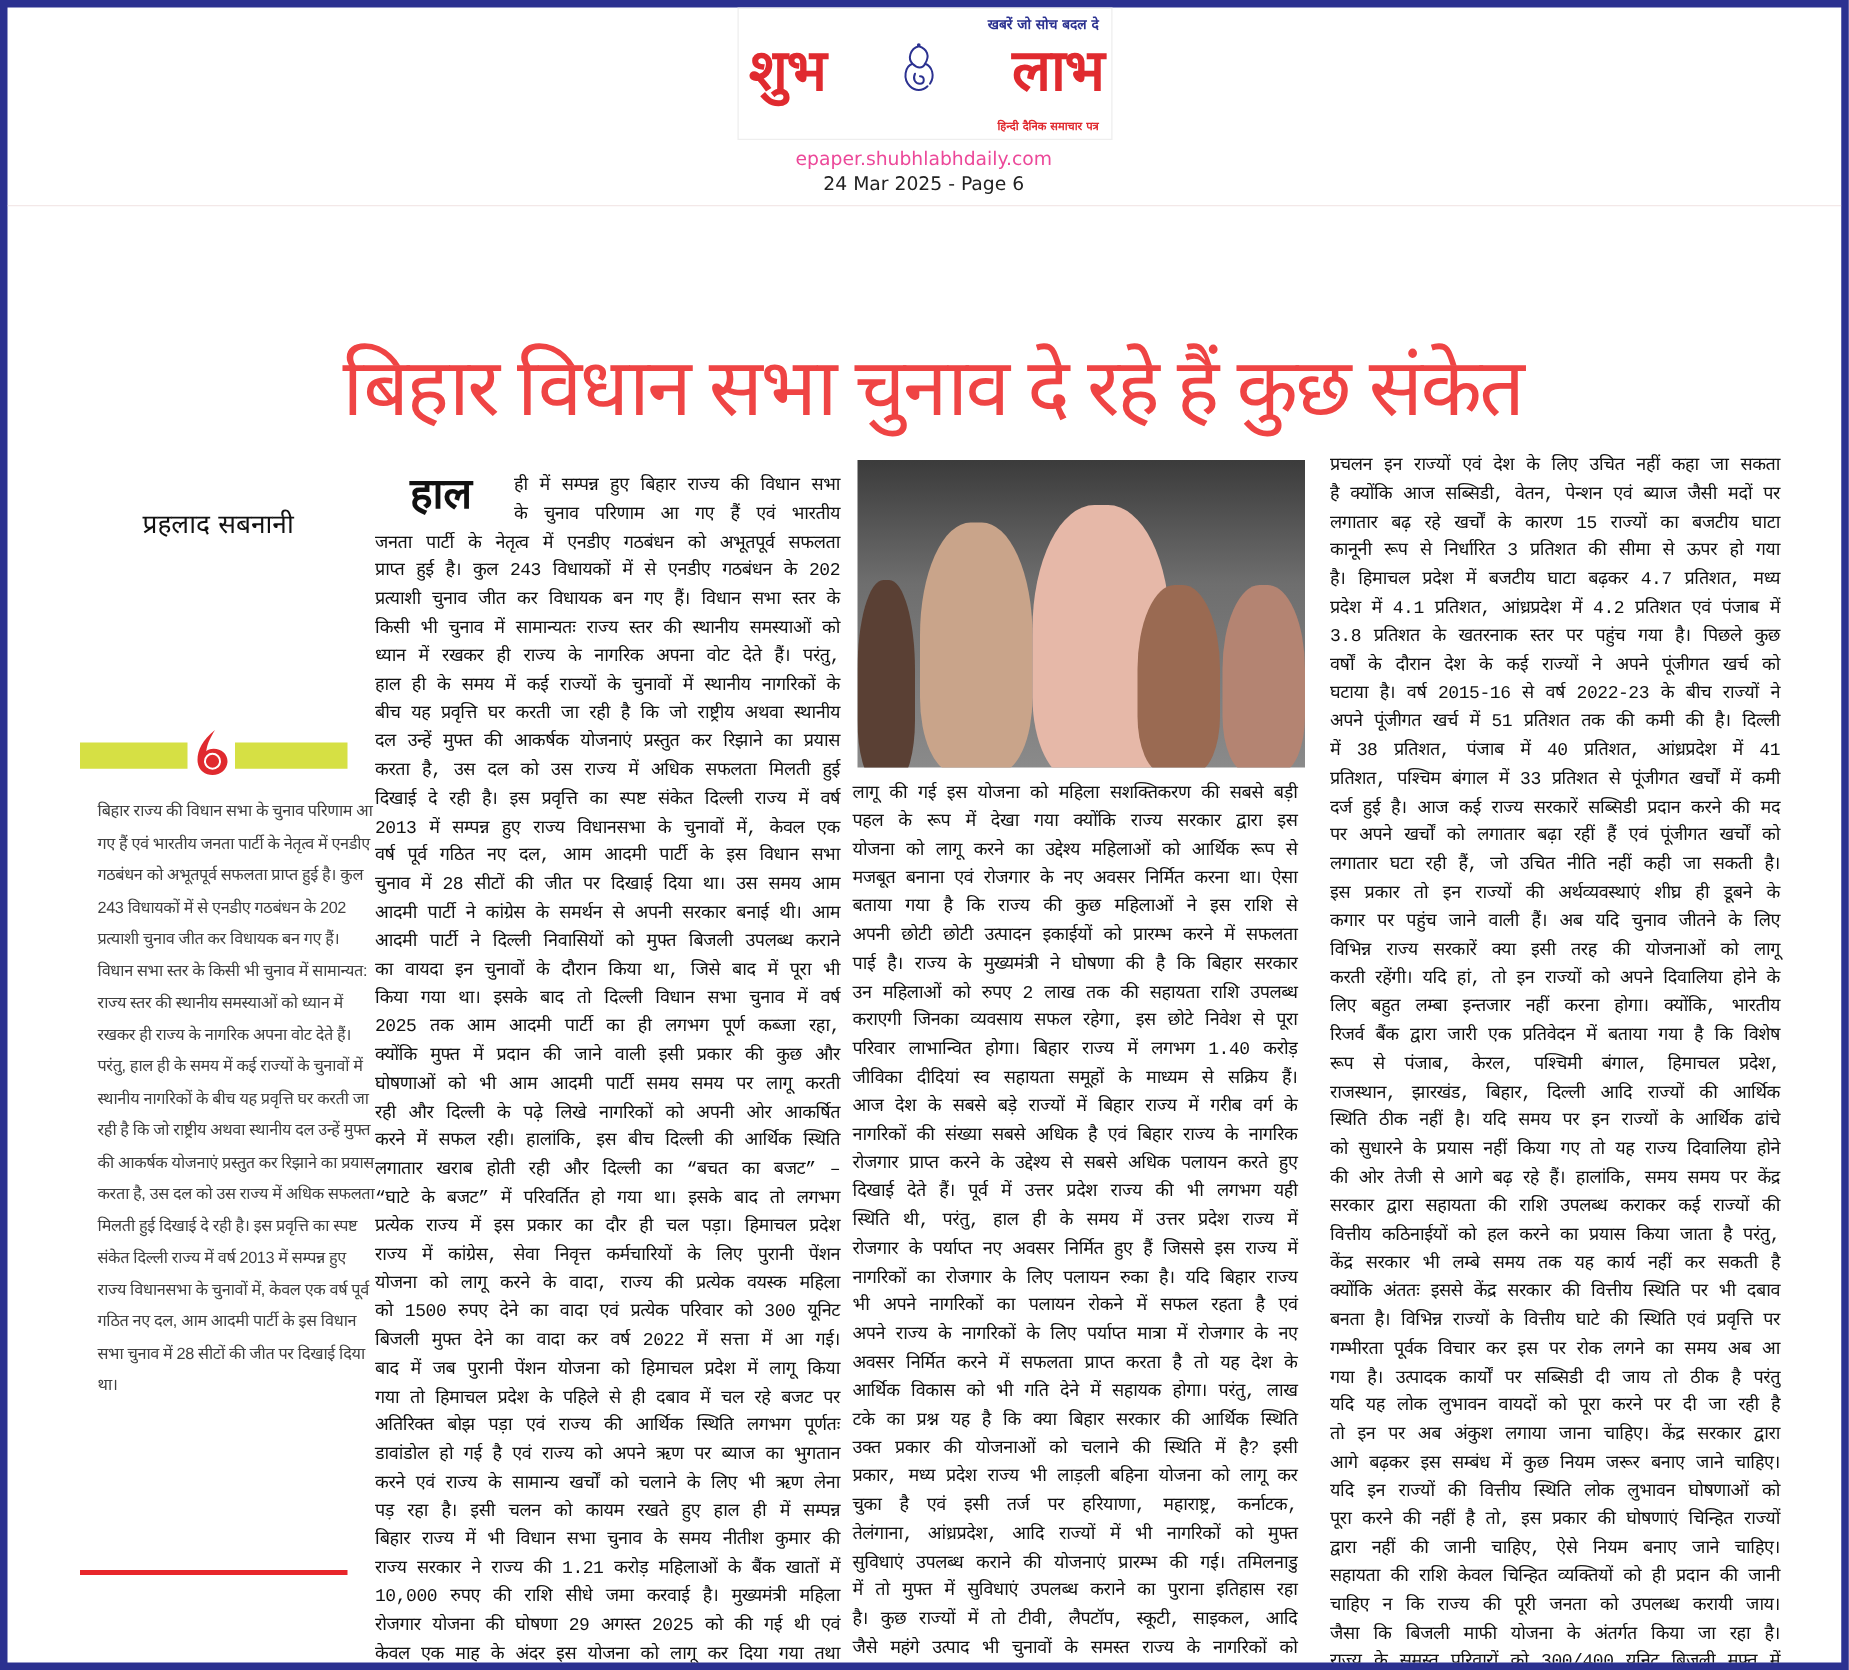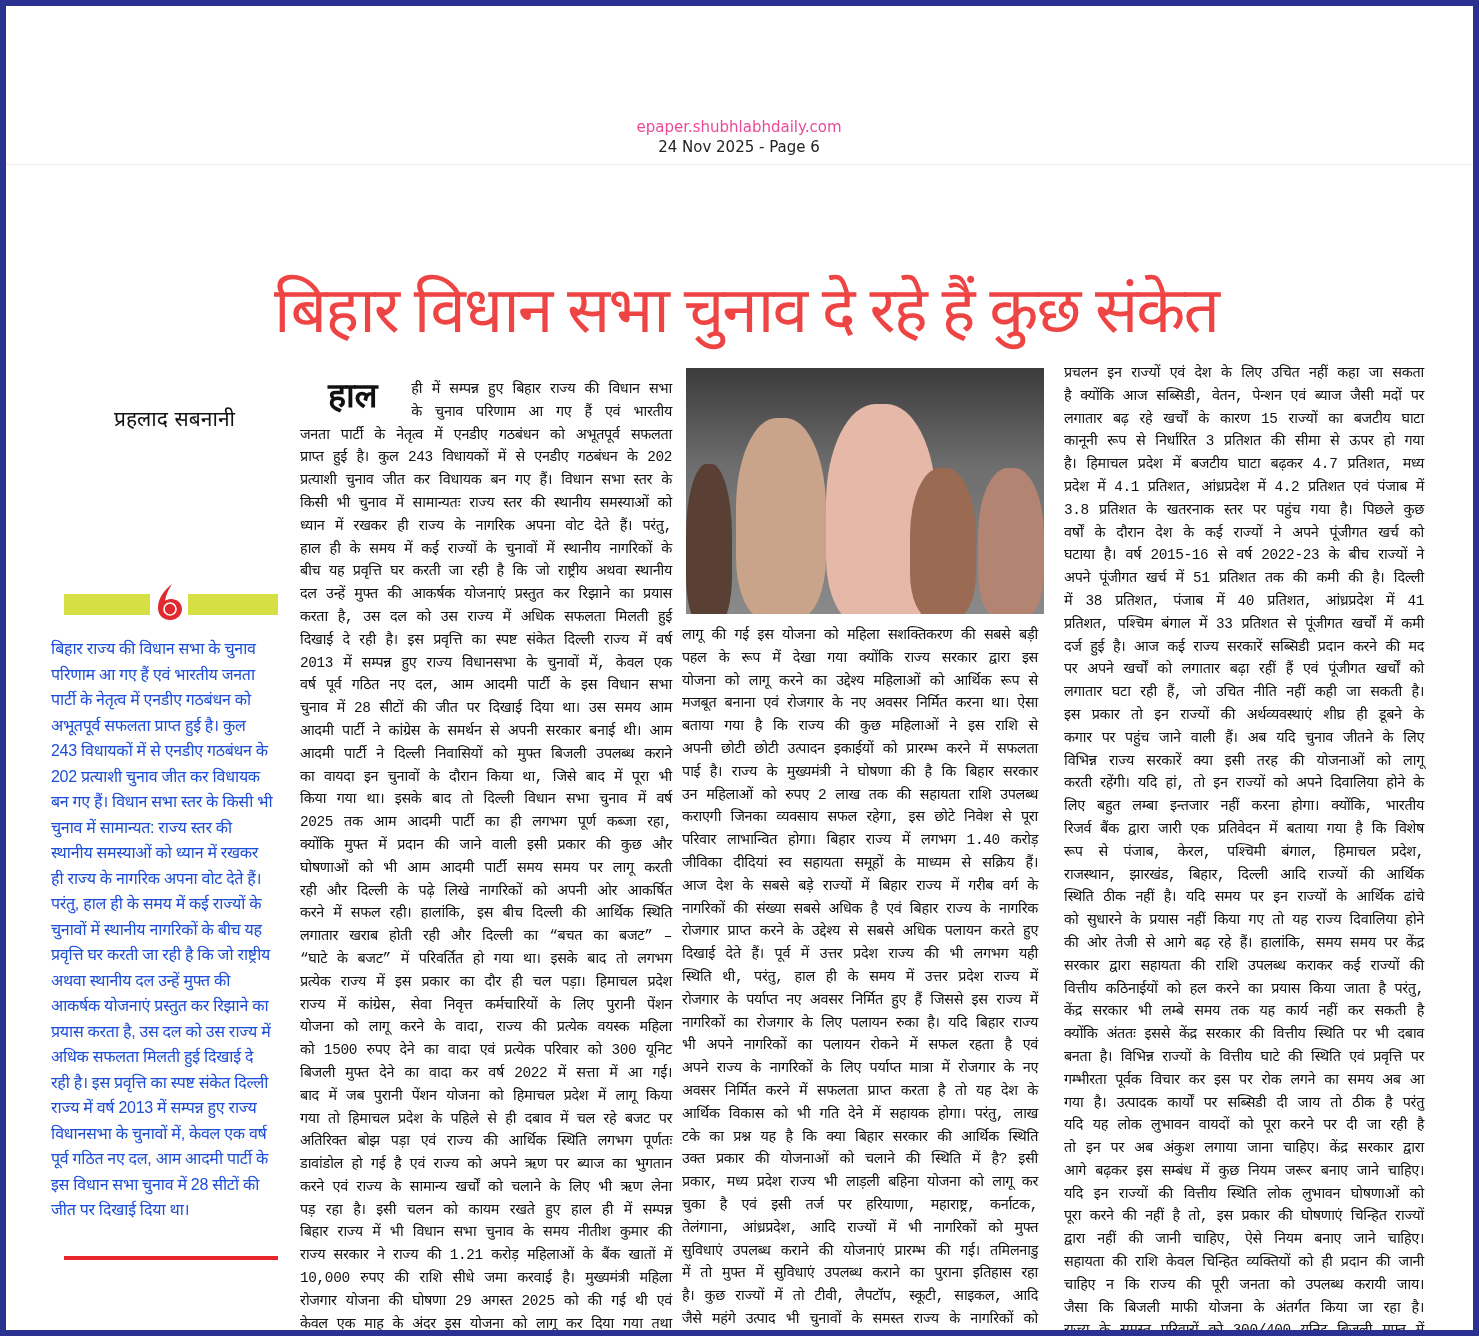--- a/index.html
+++ b/index.html
@@ -60,22 +60,22 @@
   }
   .quote-bar {
     position: absolute; left: 58px; top: 576px; width: 214px; height: 34px;
   }
   .quote-bar .bar { position: absolute; top: 12px; height: 21px; background: #d6e044; }
   .quote-bar .bar.l { left: 0; width: 86px; }
   .quote-bar .bar.r { left: 124px; width: 90px; }
   .quote-bar .mark { position: absolute; left: 88px; top: 0; width: 34px; height: 40px; }
 
   .pullquote {
-    position: absolute; left: 45px; top: 630px; width: 222px;
-    font-size: 16px; line-height: 25.5px; color: #1d4ed8;
+    position: absolute; left: 72px; top: 630px; width: 222px;
+    font-size: 13px; line-height: 25.5px; color: #404040;
     font-family: "Liberation Sans", sans-serif;
     letter-spacing: -0.3px;
   }
   .red-rule { position: absolute; left: 58px; top: 1250px; width: 214px; height: 4px; background: #e8262b; }
 
   .col {
     position: absolute; font-size: 14.4px; line-height: 22.8px; color: #111;
     text-align: justify; font-family: Liberation Mono, monospace; letter-spacing: -0.35px;
   }
   .col2 { left: 294px; top: 372px; width: 372px; }
@@ -88,22 +88,34 @@
     position: absolute; left: 680px; top: 362px; width: 358px; height: 246px; overflow: hidden;
     background: linear-gradient(180deg, #3b3b3b 0%, #6e6e6e 40%, #8a8a8a 100%);
   }
   .photo .p { position: absolute; border-radius: 45% 45% 30% 30%; }
 </style>
 </head>
 <body>
 
 <div class="page">
 
+  <div class="masthead">
+    <span class="tagline">खबरें जो सोच बदल दे</span>
+    <div class="logo-row">
+      <span class="logo-word">शुभ</span>
+      <svg class="logo-ganesh" viewBox="0 0 34 46">
+        <path d="M17 4 C10 6 8 14 12 18 C6 20 4 30 10 36 C14 40 20 40 24 36 M17 4 C24 6 26 12 22 18 C28 20 30 28 26 34 M12 18 C16 22 20 22 22 18 M14 26 C12 30 14 34 18 34 C22 34 22 28 18 28" fill="none" stroke="#2b3190" stroke-width="1.6" stroke-linecap="round"></path>
+        <circle cx="17" cy="3" r="1.5" fill="#2b3190"></circle>
+      </svg>
+      <span class="logo-word">लाभ</span>
+    </div>
+    <span class="subtag">हिन्दी दैनिक समाचार पत्र</span>
+  </div>
   <div class="site-url">epaper.shubhlabhdaily.com</div>
-  <div class="site-date">24 Nov 2025 - Page 6</div>
+  <div class="site-date">24 Mar 2025 - Page 6</div>
   <div class="rule-top"></div>
 
   <div class="headline">बिहार विधान सभा चुनाव दे रहे हैं कुछ संकेत</div>
 
   <div class="byline">प्रहलाद सबनानी</div>
 
   <div class="quote-bar">
     <div class="bar l"></div>
     <svg class="mark" viewBox="0 0 34 40">
       <path d="M20 2 C10 10 6 18 6 26 C6 34 12 38 18 38 C25 38 30 33 30 27 C30 21 25 17 19 17 C16 17 14 18 13 19 C14 12 17 7 20 2 Z" fill="#e02a2f"></path>

